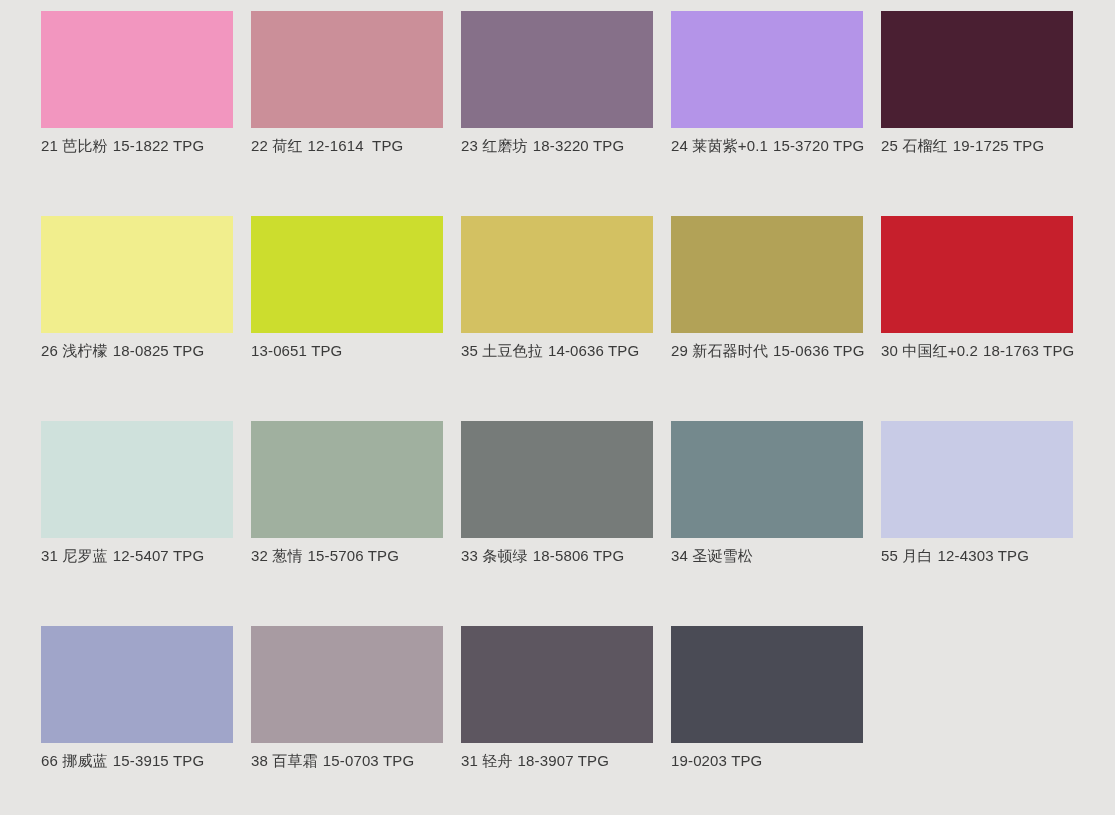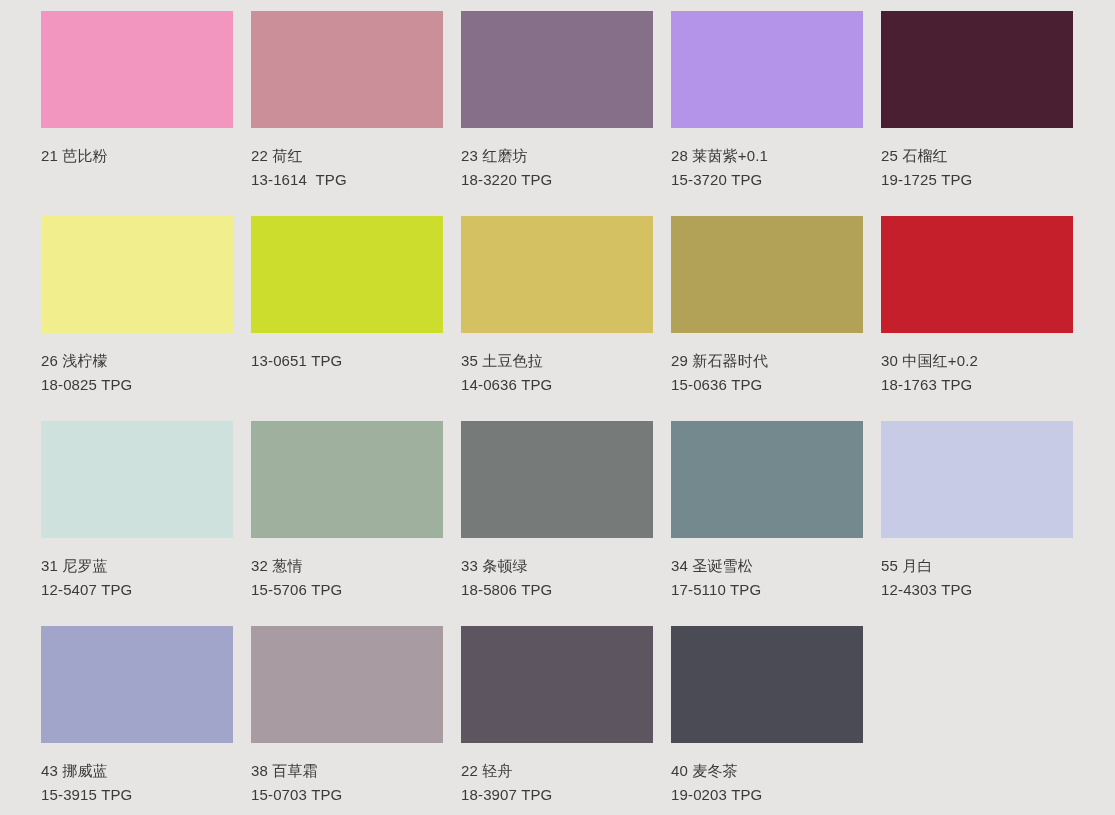--- a/index.html
+++ b/index.html
@@ -34,63 +34,64 @@
     flex-direction: column;
     align-items: stretch;
   }
   .swatch-chip {
     width: 192px;
     height: 117px;
     flex: 0 0 117px;
     display: block;
   }
   .swatch-caption {
-    padding-top: 18px;
+    padding-top: 8px;
     display: flex;
-    flex-direction: column;
+    flex-direction: row;
     gap: 5px;
   }
   .swatch-name,
   .swatch-code {
     font-size: 15px;
     line-height: 19px;
     color: #3a3a3a;
     letter-spacing: 0.15px;
     white-space: pre;
     font-weight: 400;
   }
 </style>
 </head>
 <body>
 
 <div id="swatch-grid" style="background: rgb(230, 229, 227);">
     <div class="swatch-cell">
       <div class="swatch-chip" style="background-color: rgb(242, 150, 191);"></div>
       <div class="swatch-caption">
         <div class="swatch-name">21 芭比粉</div>
+        <div class="swatch-code">15-1822 TPG</div>
       </div>
     </div>
     <div class="swatch-cell">
       <div class="swatch-chip" style="background-color: rgb(203, 143, 153);"></div>
       <div class="swatch-caption">
         <div class="swatch-name">22 荷红</div>
-        <div class="swatch-code">13-1614  TPG</div>
+        <div class="swatch-code">12-1614  TPG</div>
       </div>
     </div>
     <div class="swatch-cell">
       <div class="swatch-chip" style="background-color: rgb(134, 112, 137);"></div>
       <div class="swatch-caption">
         <div class="swatch-name">23 红磨坊</div>
         <div class="swatch-code">18-3220 TPG</div>
       </div>
     </div>
     <div class="swatch-cell">
       <div class="swatch-chip" style="background-color: rgb(180, 148, 232);"></div>
       <div class="swatch-caption">
-        <div class="swatch-name">28 莱茵紫+0.1</div>
+        <div class="swatch-name">24 莱茵紫+0.1</div>
         <div class="swatch-code">15-3720 TPG</div>
       </div>
     </div>
     <div class="swatch-cell">
       <div class="swatch-chip" style="background-color: rgb(74, 31, 50);"></div>
       <div class="swatch-caption">
         <div class="swatch-name">25 石榴红</div>
         <div class="swatch-code">19-1725 TPG</div>
       </div>
     </div>
@@ -146,51 +147,49 @@
       <div class="swatch-chip" style="background-color: rgb(118, 123, 121);"></div>
       <div class="swatch-caption">
         <div class="swatch-name">33 条顿绿</div>
         <div class="swatch-code">18-5806 TPG</div>
       </div>
     </div>
     <div class="swatch-cell">
       <div class="swatch-chip" style="background-color: rgb(116, 137, 141);"></div>
       <div class="swatch-caption">
         <div class="swatch-name">34 圣诞雪松</div>
-        <div class="swatch-code">17-5110 TPG</div>
       </div>
     </div>
     <div class="swatch-cell">
       <div class="swatch-chip" style="background-color: rgb(200, 203, 230);"></div>
       <div class="swatch-caption">
         <div class="swatch-name">55 月白</div>
         <div class="swatch-code">12-4303 TPG</div>
       </div>
     </div>
     <div class="swatch-cell">
       <div class="swatch-chip" style="background-color: rgb(160, 165, 201);"></div>
       <div class="swatch-caption">
-        <div class="swatch-name">43 挪威蓝</div>
+        <div class="swatch-name">66 挪威蓝</div>
         <div class="swatch-code">15-3915 TPG</div>
       </div>
     </div>
     <div class="swatch-cell">
       <div class="swatch-chip" style="background-color: rgb(168, 155, 162);"></div>
       <div class="swatch-caption">
         <div class="swatch-name">38 百草霜</div>
         <div class="swatch-code">15-0703 TPG</div>
       </div>
     </div>
     <div class="swatch-cell">
       <div class="swatch-chip" style="background-color: rgb(93, 86, 96);"></div>
       <div class="swatch-caption">
-        <div class="swatch-name">22 轻舟</div>
+        <div class="swatch-name">31 轻舟</div>
         <div class="swatch-code">18-3907 TPG</div>
       </div>
     </div>
     <div class="swatch-cell">
       <div class="swatch-chip" style="background-color: rgb(74, 75, 85);"></div>
       <div class="swatch-caption">
-        <div class="swatch-name">40 麦冬茶</div>
         <div class="swatch-code">19-0203 TPG</div>
       </div>
     </div>
   </div>
 
 </body></html>

